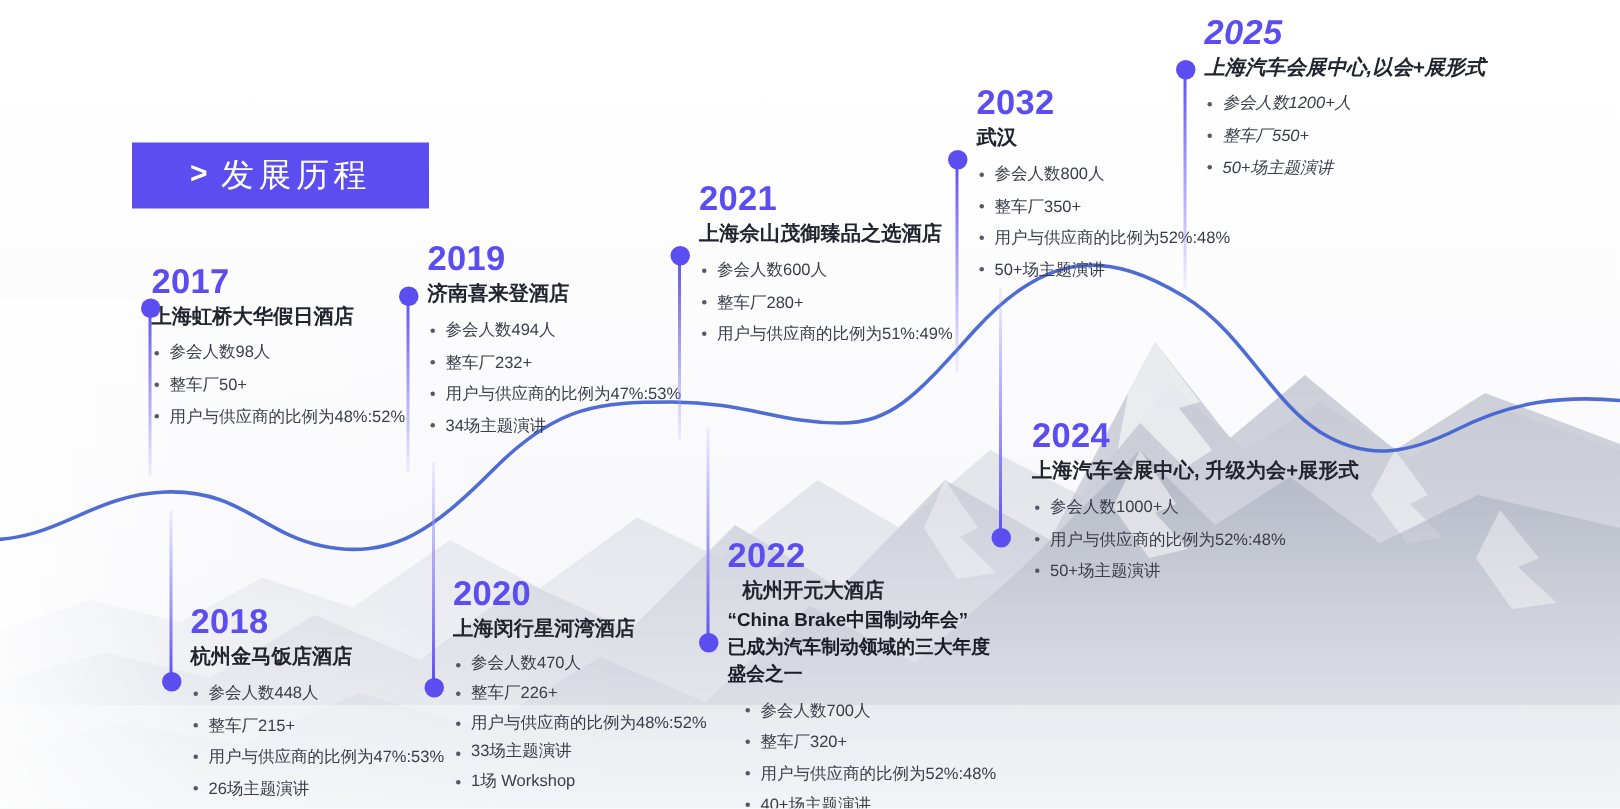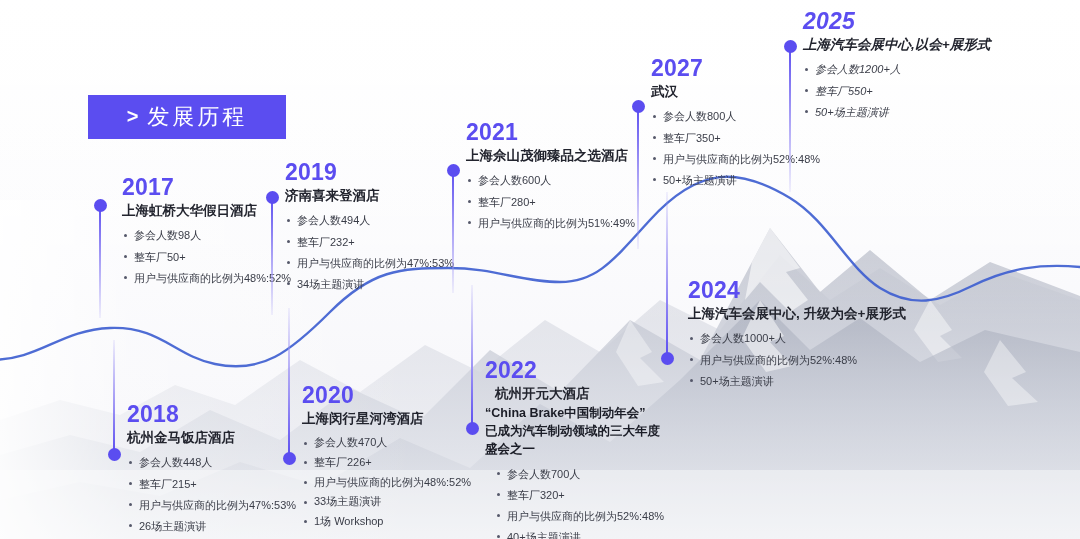--- a/index.html
+++ b/index.html
@@ -147,21 +147,21 @@
   </div>
 
   <div id="section-banner">
     <span class="chev">&gt;</span>
     <span class="btxt">发展历程</span>
   </div>
 
   <div class="tl-item" style="left:99px; top:203px;">
     <div class="tl-connector down" style="height:115px;"></div>
     <div class="tl-dot" style="top:-4px;"></div>
-    <div class="tl-text" style="left:23px; top:-28px;">
+    <div class="tl-text" style="left:2px; top:-28px;">
       <div class="tl-year">2017</div>
       <div class="tl-place">上海虹桥大华假日酒店</div>
       <ul class="tl-bullets">
         <li>参会人数98人</li>
         <li>整车厂50+</li>
         <li>用户与供应商的比例为48%:52%</li>
       </ul>
     </div>
   </div>
 
@@ -239,21 +239,21 @@
         <li>用户与供应商的比例为52%:48%</li>
         <li>40+场主题演讲</li>
       </ul>
     </div>
   </div>
 
   <div class="tl-item" style="left:637px; top:104px;">
     <div class="tl-connector down" style="height:145px;"></div>
     <div class="tl-dot" style="top:-4px;"></div>
     <div class="tl-text" style="left:14px; top:-48px;">
-      <div class="tl-year">2027</div>
+      <div class="tl-year">2032</div>
       <div class="tl-place">武汉</div>
       <ul class="tl-bullets">
         <li>参会人数800人</li>
         <li>整车厂350+</li>
         <li>用户与供应商的比例为52%:48%</li>
         <li>50+场主题演讲</li>
       </ul>
     </div>
   </div>
 

